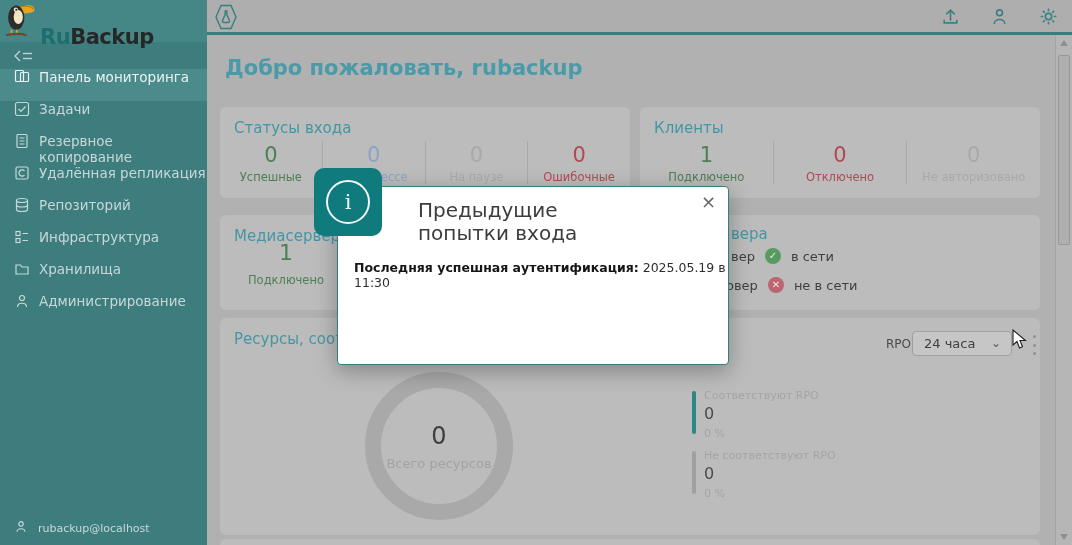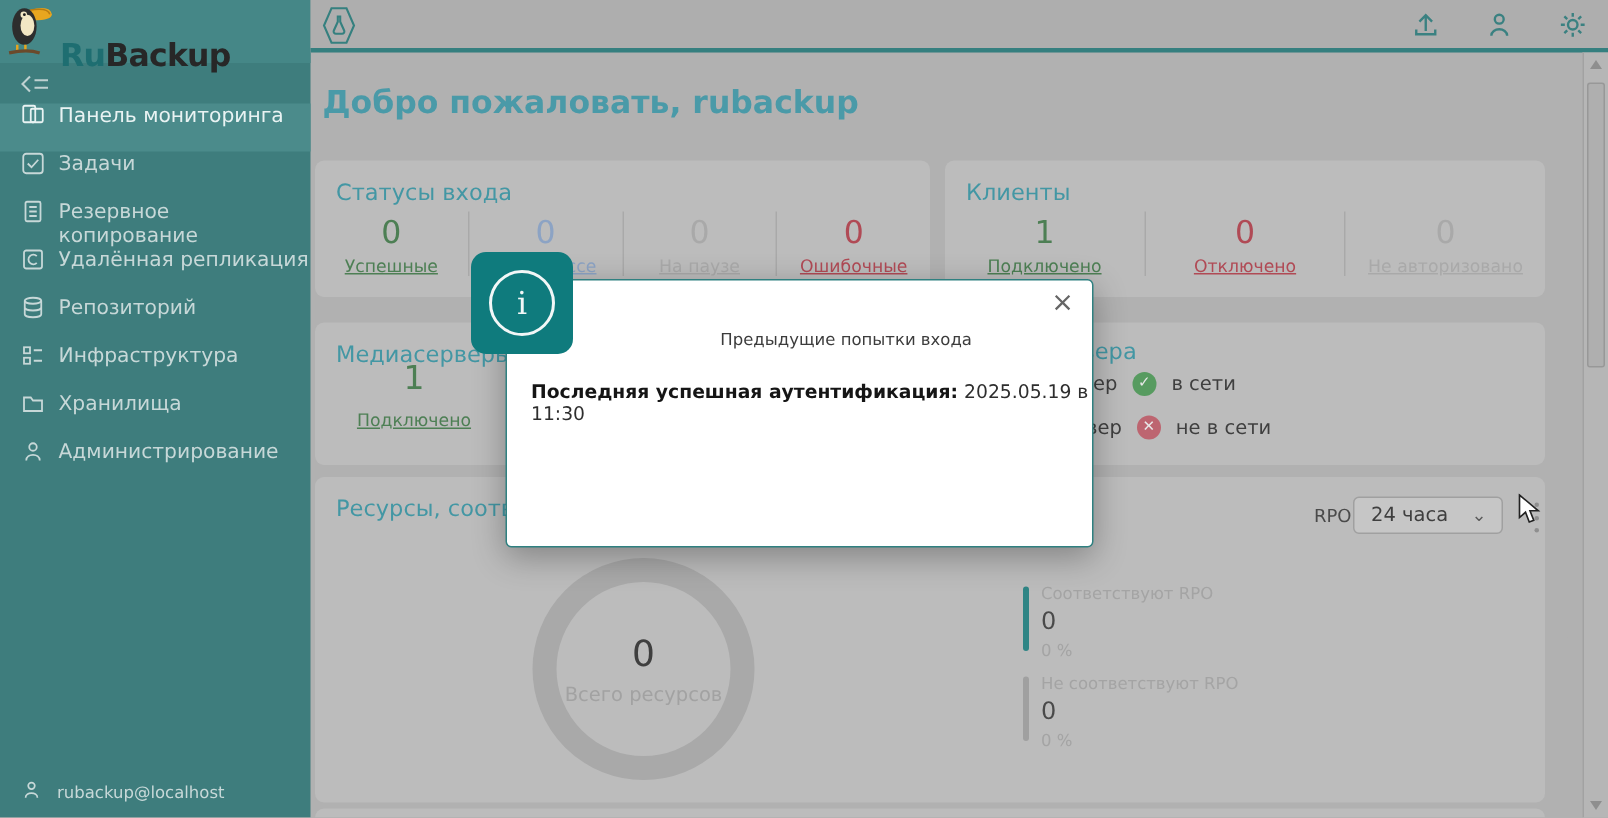--- a/index.html
+++ b/index.html
@@ -20,37 +20,37 @@
   .nav-item .nicon { width:16px; height:16px; flex:0 0 16px; display:inline-flex; }
   .sidebar-user { position:absolute; left:14px; bottom:8px; display:flex; align-items:center; gap:10px; color:#C7D8D8; font-size:11px; }
 
   
   .topbar { position:absolute; left:207px; top:0; width:865px; height:35px; background:#AEAEAE; border-bottom:3px solid #357F7F; z-index:2; }
   .hex-icon { position:absolute; left:5px; top:3px; width:28px; height:28px; color:#35807F; }
   .topbar-right { position:absolute; right:14px; top:7px; display:flex; gap:30px; align-items:center; color:#3A8181; }
   .tb-icon { width:19px; height:19px; cursor:pointer; }
 
   
-  .main { position:absolute; left:197px; top:35px; width:848px; height:390px; background:#B1B1B1; }
+  .main { position:absolute; left:207px; top:35px; width:848px; height:390px; background:#B1B1B1; }
   .welcome { position:absolute; left:18px; top:21px; font-size:21px; color:#4A9AA8; }
   .card { position:absolute; background:#BCBCBC; border-radius:6px; }
   .card-title { position:absolute; left:14px; top:12px; font-size:15px; color:#4397A4; }
 
   #card-tasks   { left:13px;  top:72px;  width:410px; height:91px; }
   #card-clients { left:433px; top:72px;  width:400px; height:91px; }
   #card-media   { left:13px;  top:180px; width:410px; height:95px; }
   #card-servers { left:433px; top:180px; width:400px; height:95px; }
   #card-resources { left:13px; top:283px; width:820px; height:217px; }
   #card-sliver { left:13px; top:504px; width:820px; height:6px; border-radius:6px 6px 0 0; }
 
   .stats-row { position:absolute; left:0; right:0; top:34px; display:flex; }
   .stat { flex:1; text-align:center; padding-top:2px; }
   .stat + .stat { border-left:1px solid #A9A9A9; }
   .stat-value { font-size:21px; line-height:24px; }
-  .stat-label { font-size:11.5px; margin-top:3px;text-decoration:underline; }
+  .stat-label { font-size:11.5px; margin-top:3px; }
   .c-success { color:#4D7F54; }
   .c-info    { color:#8CA3C4; }
   .c-muted   { color:#A9A9A9; }
   .c-error   { color:#B04A55; }
 
   
   #card-media .solo-stat { position:absolute; left:0; top:26px; width:132px; text-align:center; }
   #card-media .solo-stat .stat-value { font-size:22px; }
   #card-media .solo-stat .stat-label { margin-top:8px; }
 
@@ -88,21 +88,21 @@
   .scroll-btn.down { bottom:0; }
   .tri-up { width:0; height:0; border-left:4px solid transparent; border-right:4px solid transparent; border-bottom:6px solid #8E8E8E; }
   .tri-down { width:0; height:0; border-left:4px solid transparent; border-right:4px solid transparent; border-top:6px solid #8E8E8E; }
   .scroll-thumb { position:absolute; left:2px; top:20px; width:12px; height:190px; background:#AFAFAF; border:1px solid #989898; border-radius:2px; cursor:pointer; }
 
   
   .modal { position:absolute; left:337px; top:186px; width:392px; height:179px; background:#FFFFFF; border:1px solid #2F8080; border-radius:4px; box-shadow:0 6px 22px rgba(0,0,0,0.30); z-index:10; }
   .modal-badge { position:absolute; left:-24px; top:-19px; width:68px; height:68px; background:#0F7B7D; border-radius:10px; display:flex; align-items:center; justify-content:center; z-index:11; }
   .badge-circle { width:44px; height:44px; border:2.5px solid #F2F7F7; border-radius:50%; display:flex; align-items:center; justify-content:center; color:#F2F7F7; font-size:21px; font-family:"DejaVu Serif","Liberation Serif",serif; }
   .modal-close { position:absolute; right:12px; top:6px; font-size:18px; color:#666666; cursor:pointer; line-height:18px; }
-  .modal-title { margin:28px auto 0; max-width:230px; text-align:right; font-size:11px; line-height:23px; color:#3C3C3C; }
+  .modal-title { margin:12px auto 0; max-width:230px; text-align:left; font-size:20px; line-height:23px; color:#3C3C3C; }
   .modal-body { margin-top:15px; padding-left:16px; font-size:12.5px; color:#2E2E2E; }
   .modal-row { margin-bottom:12px; }
   .modal-row b { color:#151515; }
 
   
   .cursor { position:absolute; left:1012px; top:329px; z-index:20; }
 </style>
 </head>
 <body>
 

